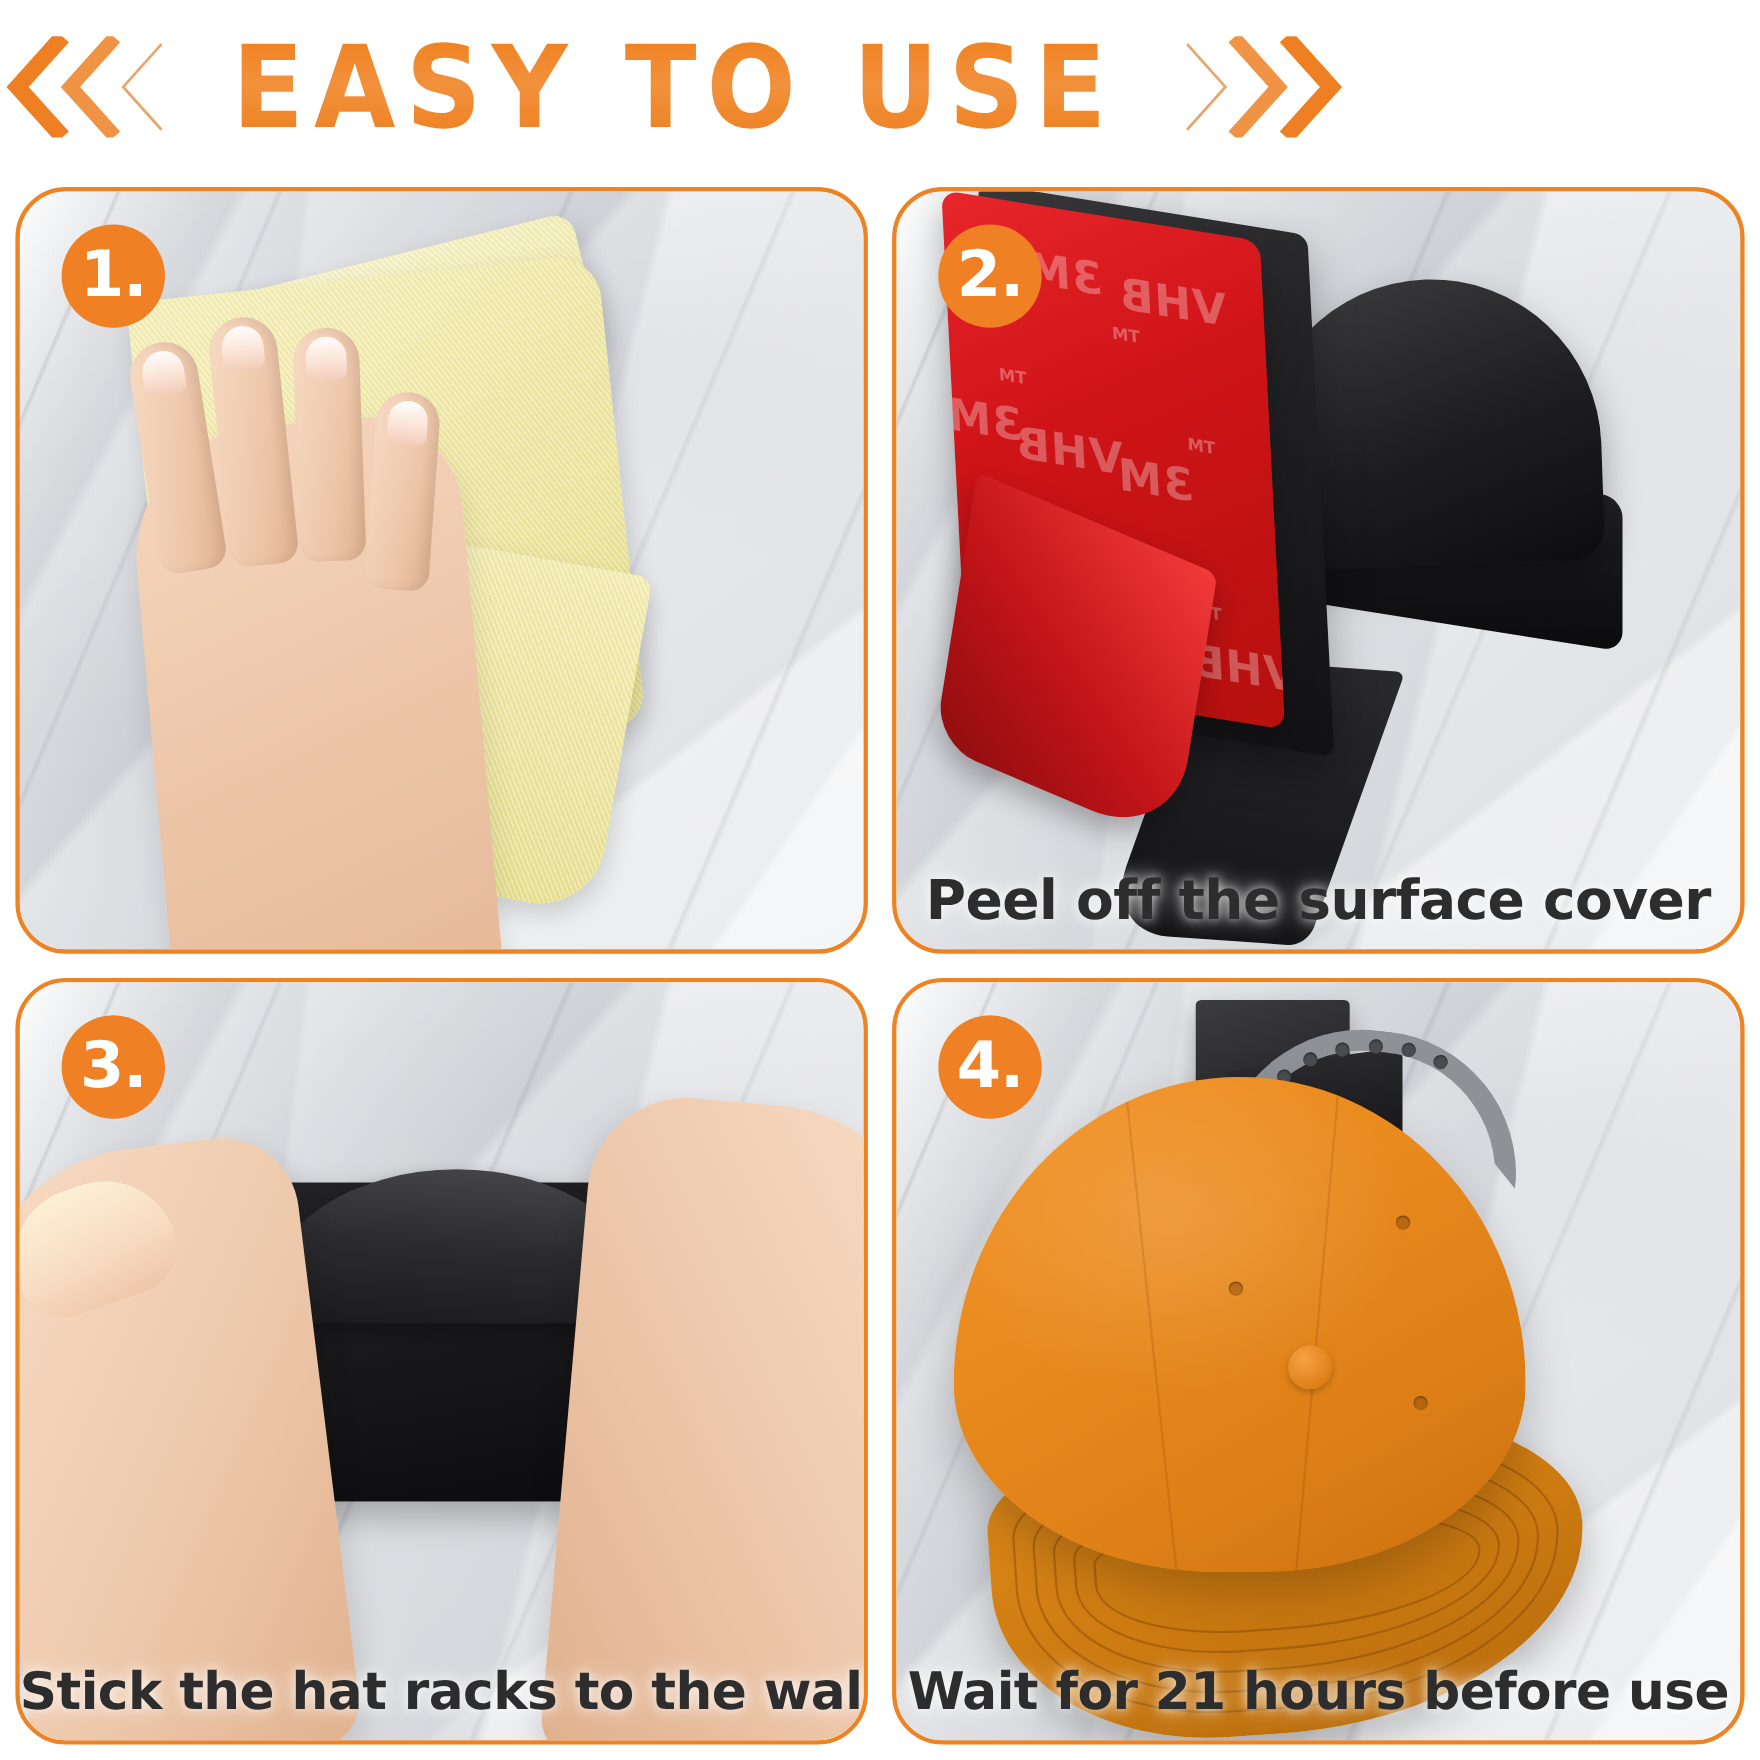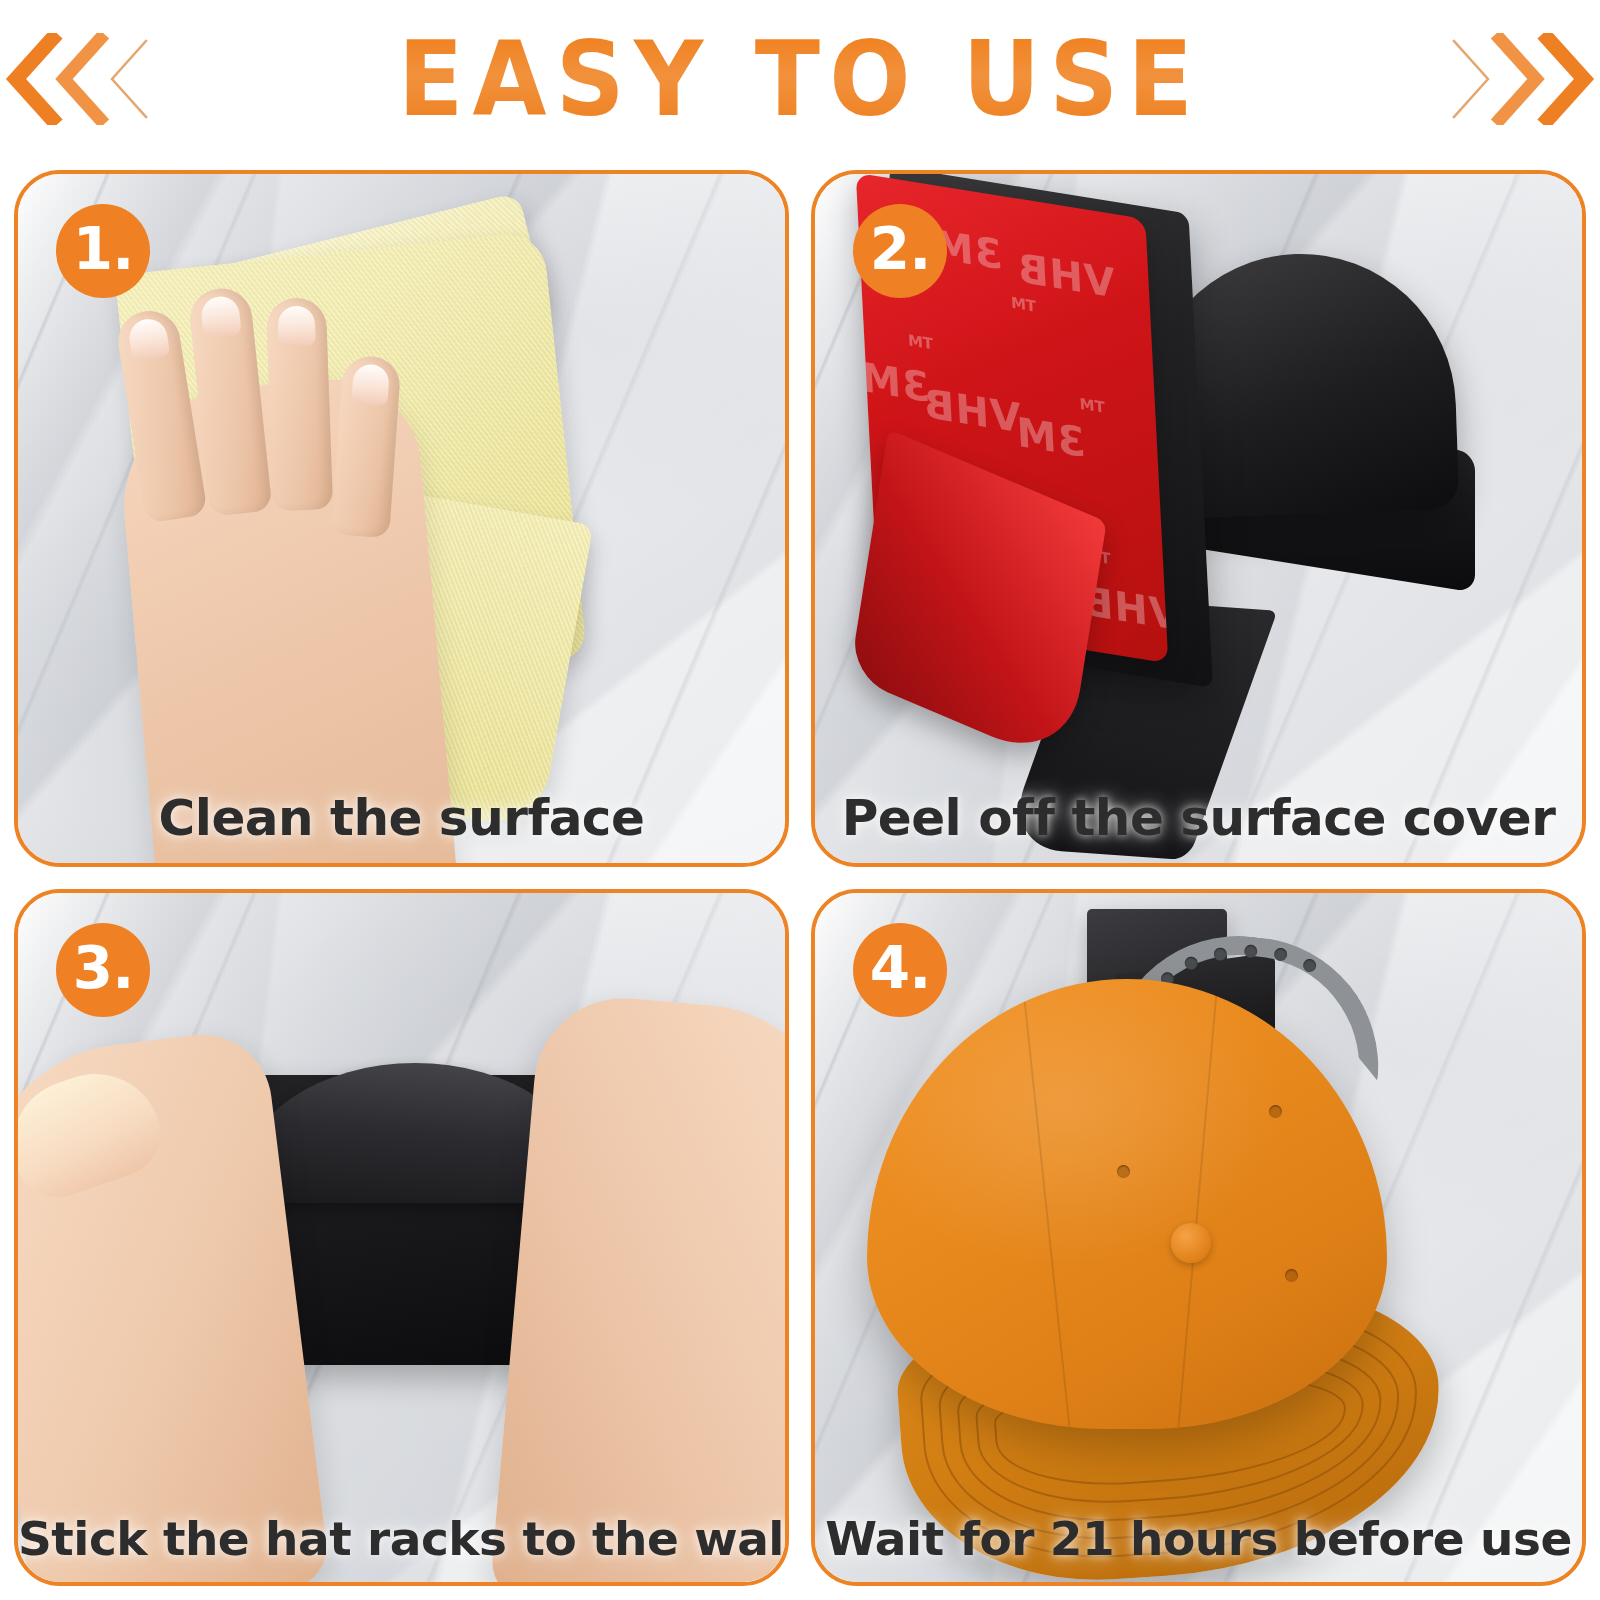--- a/index.html
+++ b/index.html
@@ -8,21 +8,21 @@
   body{
     background:#ffffff;
     font-family:"Liberation Sans", sans-serif;
     overflow:hidden;
   }
   #page{ position:relative; width:1600px; height:1600px; background:#fff; }
 
   
   .header{
     position:absolute; left:0; top:0; width:1600px; height:158px;
-    display:flex; align-items:center; justify-content:space-between; 
+    display:flex; align-items:center; justify-content:flex-start; gap:26px;
   }
   .chev-group{ display:flex; align-items:center; }
   .chev-group.left{ flex-direction:row; }
   .title{
     font-size:104px;
     font-weight:800;
     letter-spacing:10px;
     color:#ef8023;
     background:linear-gradient(180deg,#ef7f1c 0%, #f2913c 48%, #ed7f1e 100%);
     -webkit-background-clip:text;
@@ -365,21 +365,20 @@
           <div class="finger" style="left:154px; top:-84px; width:60px; height:212px; transform:rotate(3deg);">
               <span class="nail"></span>
             </div>
           <div class="finger" style="left:218px; top:-20px; width:58px; height:180px; transform:rotate(9deg);">
               <span class="nail"></span>
             </div>
         </div>
       </div>
 
       <div class="badge">1.</div>
-      <div class="caption">Clean the surface</div>
     </div>
 
     <div class="panel p2">
       <div class="marble"></div>
 
       <div class="art">
         <div class="hook-tail"></div>
         <div class="hook-arm"></div>
         <div class="hook-dome"></div>
         <div class="hook-plate"></div>

